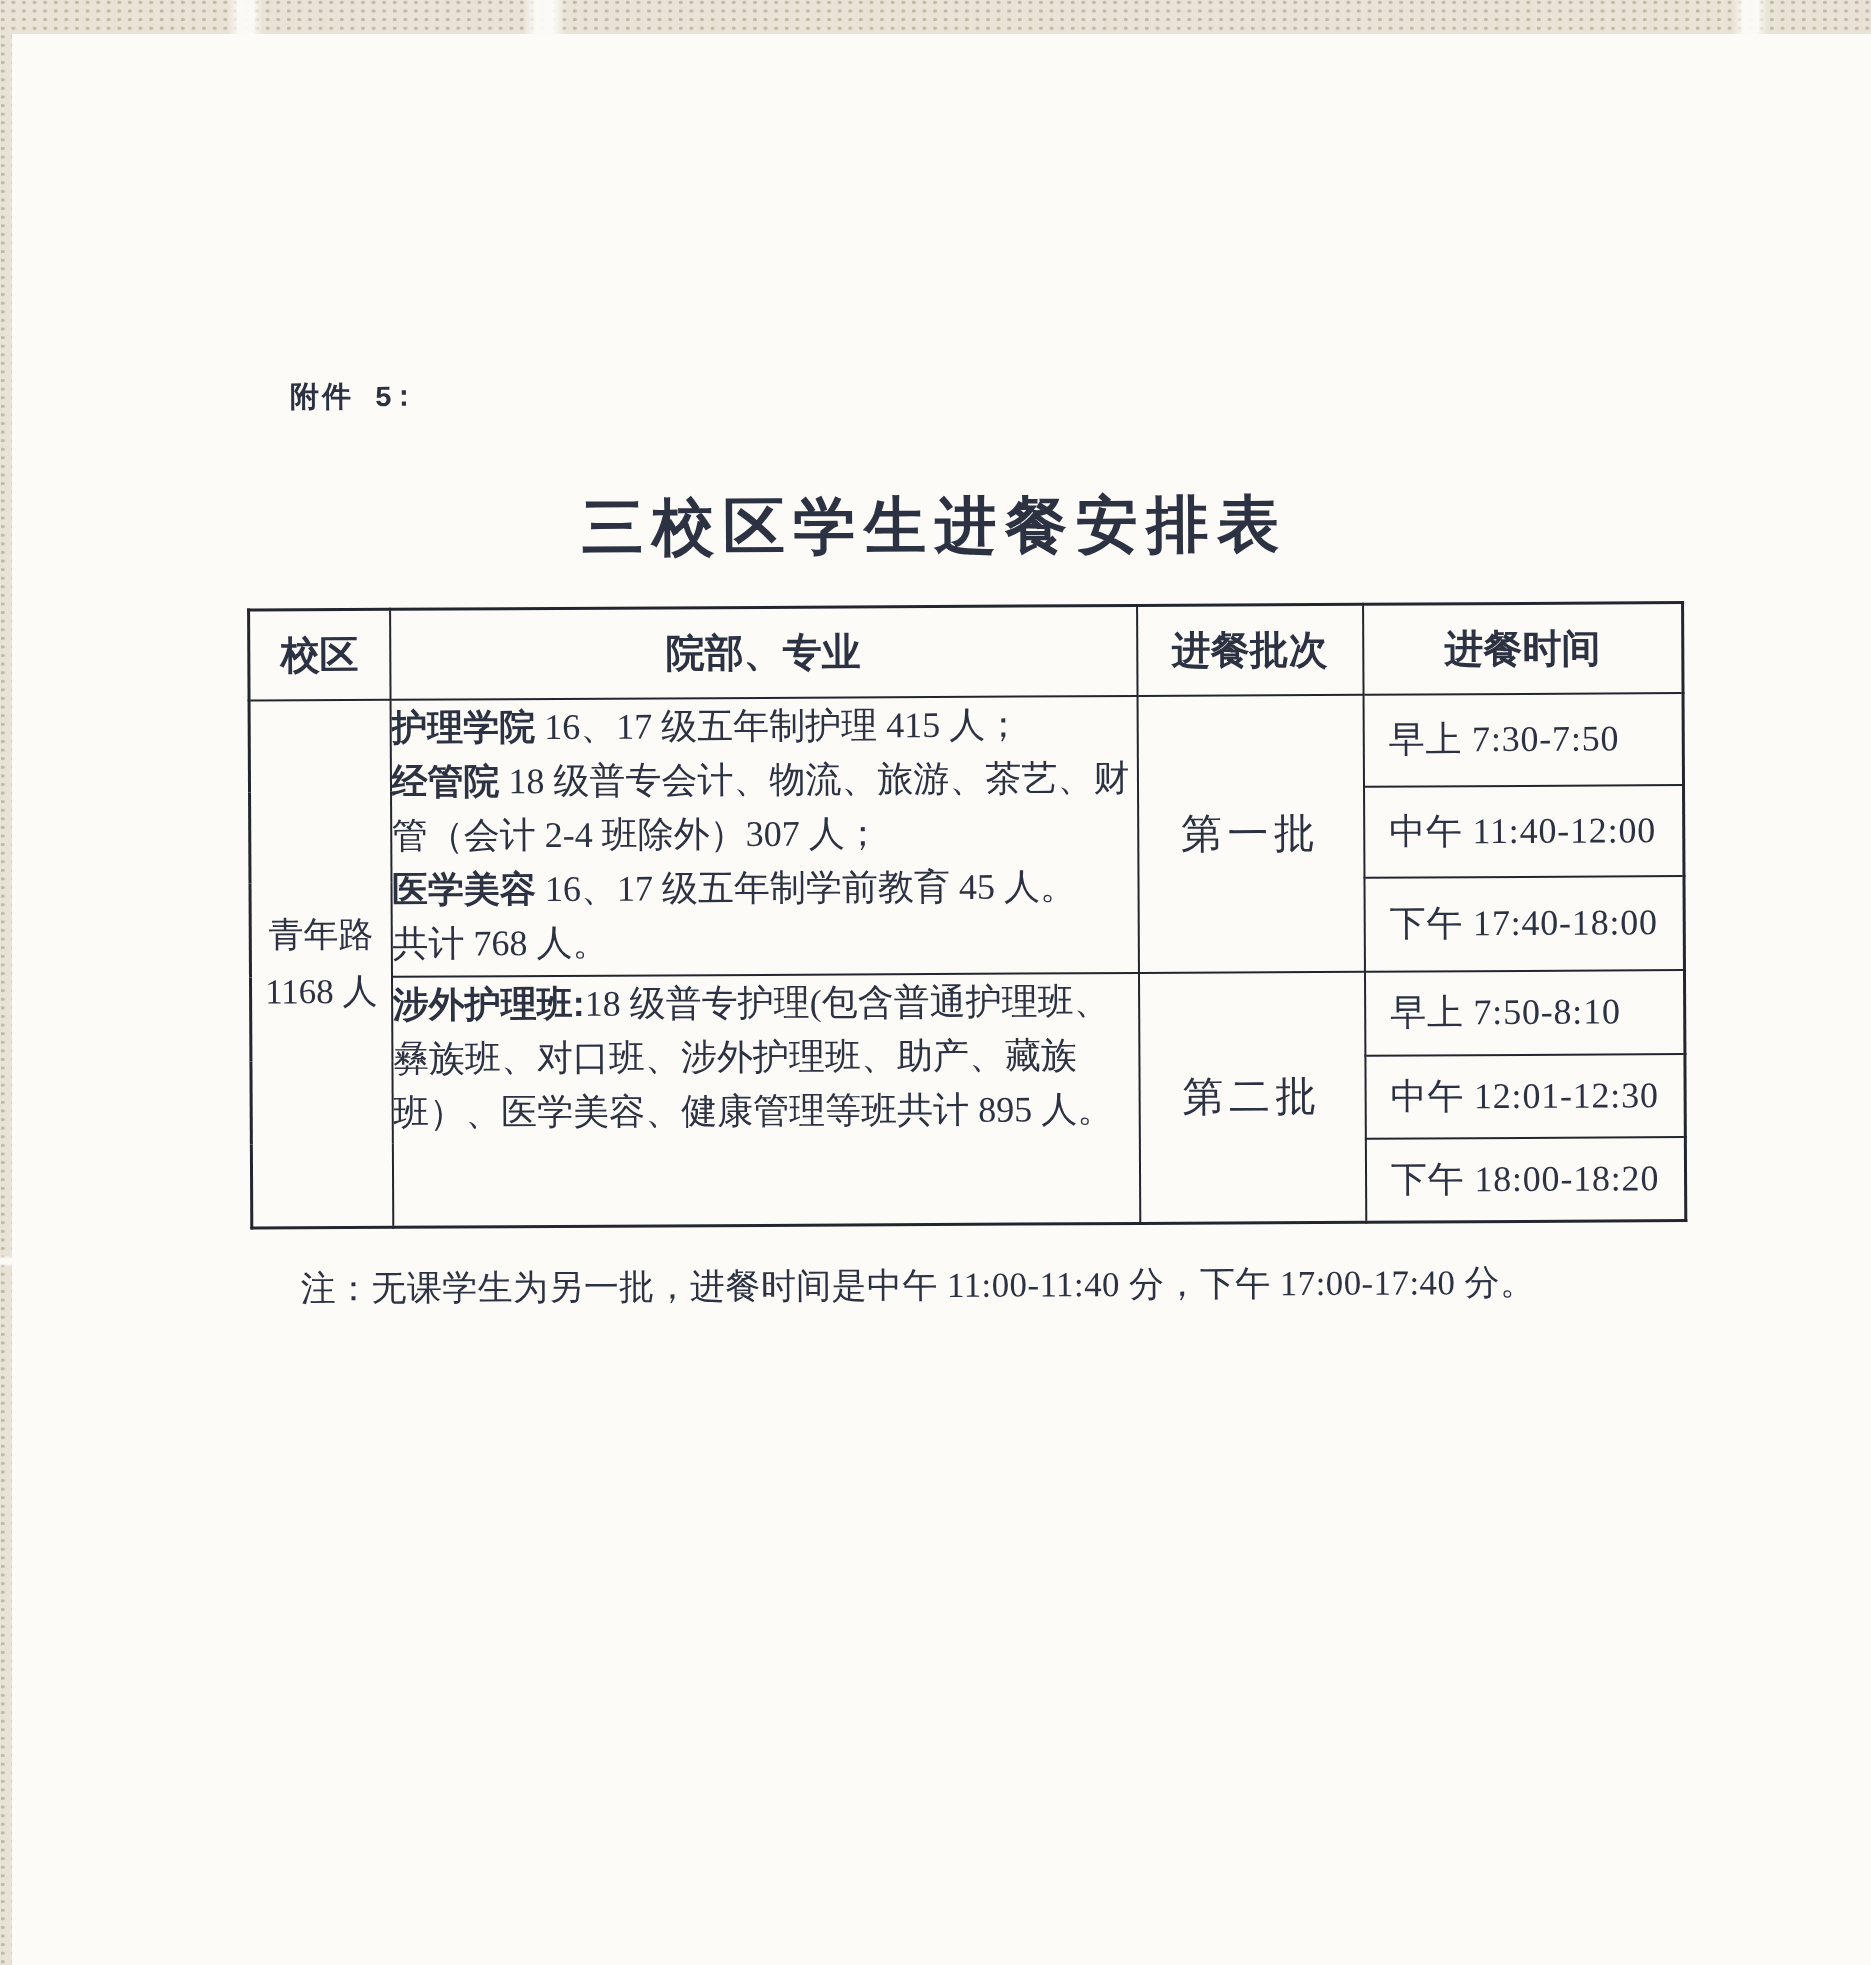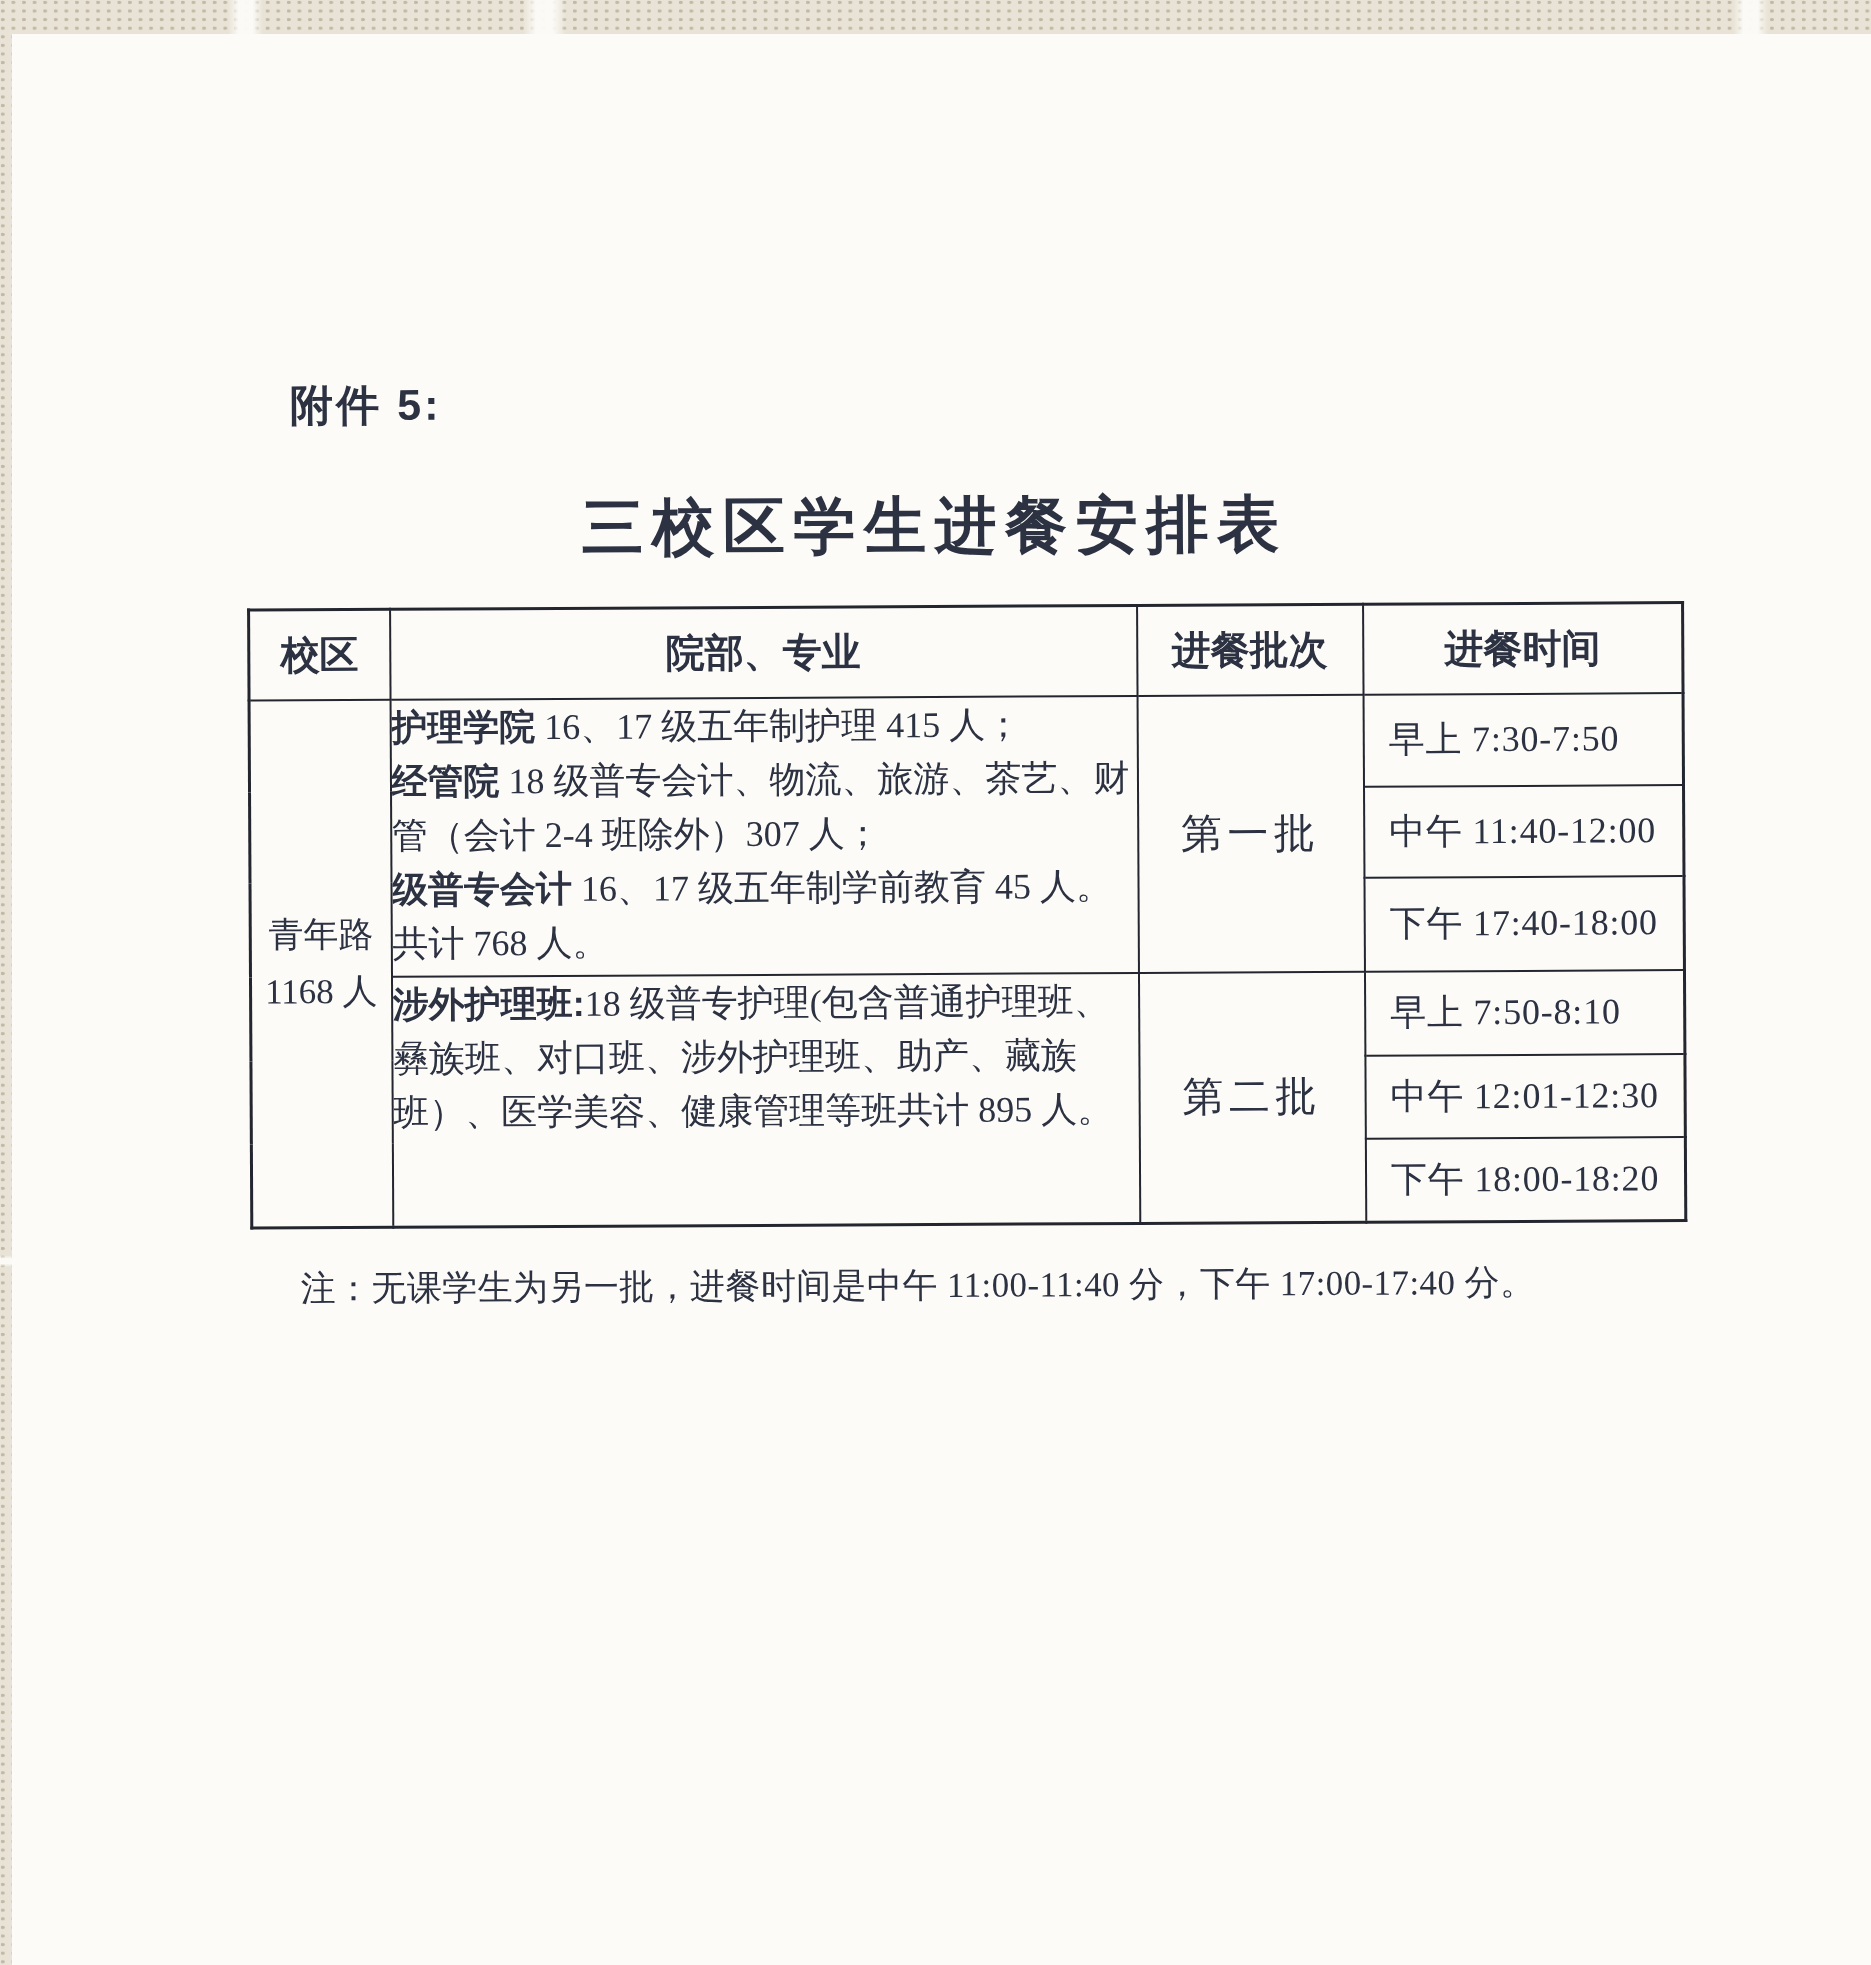--- a/index.html
+++ b/index.html
@@ -27,22 +27,22 @@
     position:absolute;left:11.8px;top:34px;right:0;bottom:0;
     background:#fcfbf8;
   }
   .content{
     position:absolute;left:0;top:0;width:1872px;height:2647px;
     transform:rotate(-0.3deg);
     transform-origin:935px 786px;
   }
   .attachment{
     position:absolute;left:292px;top:374px;
-    font-family:Liberation Sans, sans-serif;
-    font-weight:600;font-size:43px;letter-spacing:3.1px;
+    font-family:Liberation Mono, monospace;
+    font-weight:600;font-size:29px;letter-spacing:3.1px;
   }
   .doc-title{
     position:absolute;left:0;top:484px;width:1872px;
     text-align:center;
     font-weight:bold;font-size:62px;letter-spacing:8.6px;
   }
   table.schedule{
     position:absolute;left:248px;top:605px;
     border-collapse:collapse;table-layout:fixed;
     width:1435px;
@@ -118,21 +118,21 @@
         <div>1168 人</div>
       </td>
       <td class="dept-cell dept-b1" rowspan="3">
         <div class="para">
           <span class="seg-bold">护理学院</span><span> 16、17 级五年制护理 415 人；</span>
         </div>
         <div class="para">
           <span class="seg-bold">经管院</span><span> 18 级普专会计、物流、旅游、茶艺、财管（会计 2-4 班除外）307 人；</span>
         </div>
         <div class="para">
-          <span class="seg-bold">级普专会计</span><span> 16、17 级五年制学前教育 45 人。</span>
+          <span class="seg-bold">医学美容</span><span> 16、17 级五年制学前教育 45 人。</span>
         </div>
         <div class="para">
           <span class="seg-bold"></span><span>共计 768 人。</span>
         </div>
       </td>
       <td class="batch-cell" rowspan="3">第一批</td>
       <td class="time-cell">早上 7:30-7:50</td>
     </tr>
     <tr style="height:91px">
       <td class="time-cell">中午 11:40-12:00</td>

